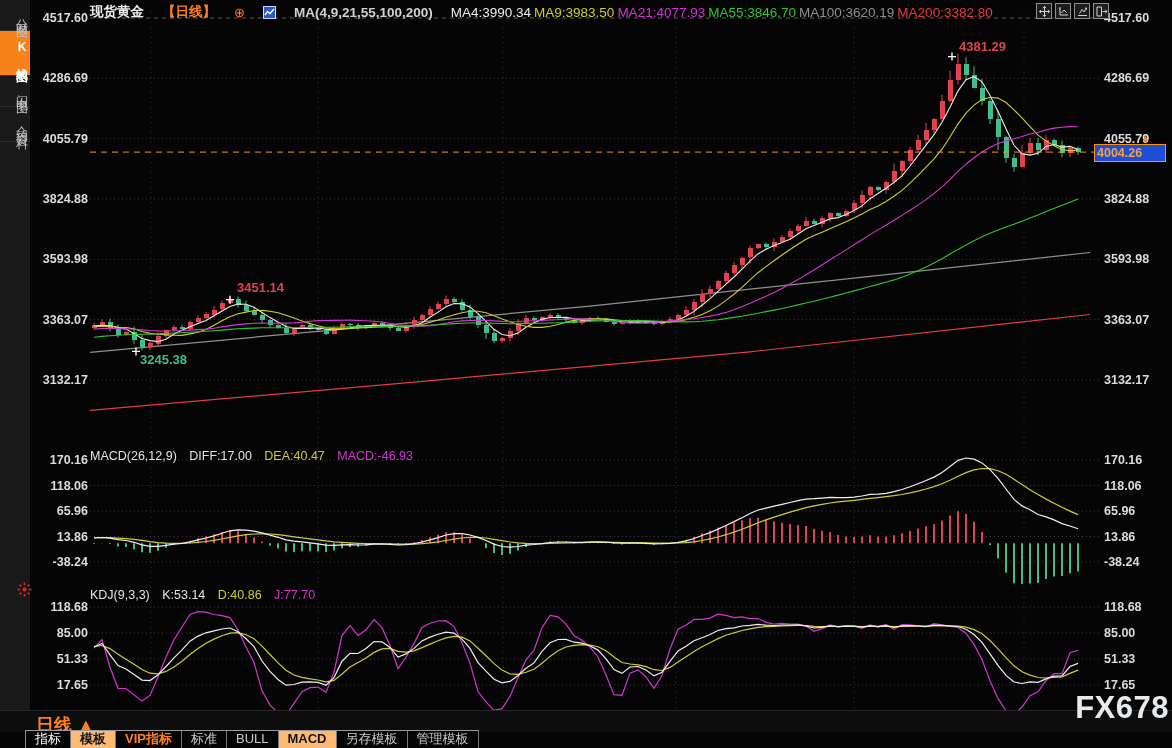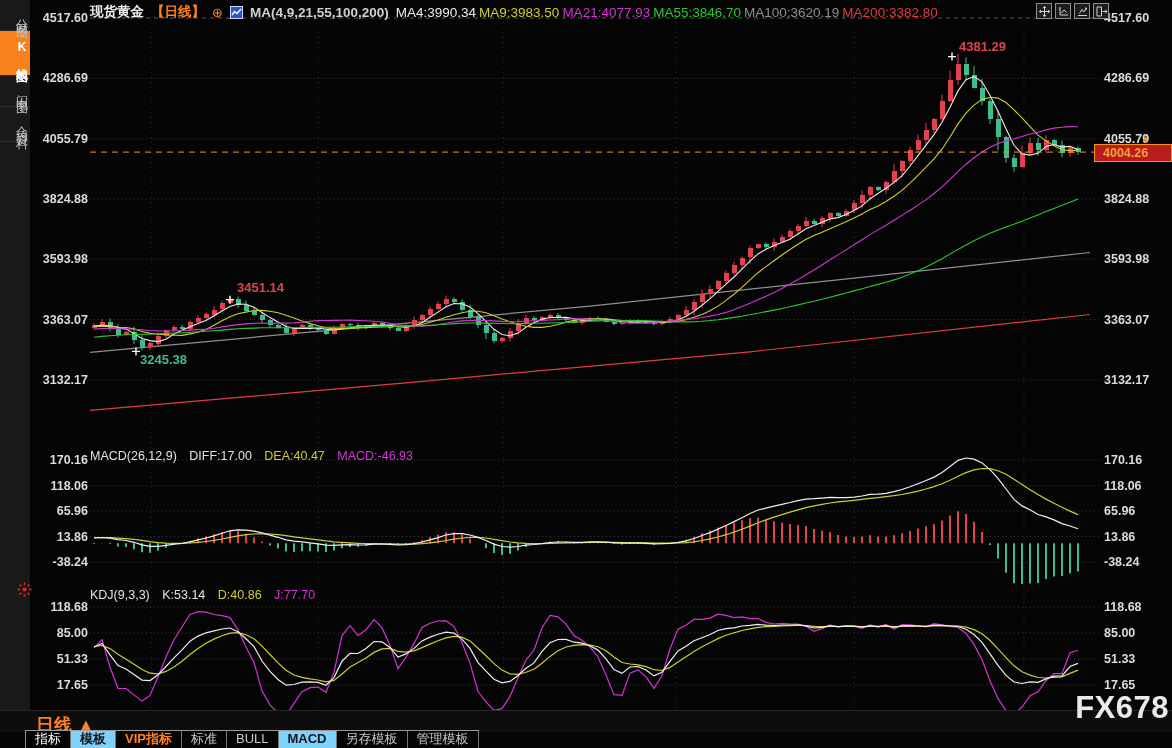--- a/index.html
+++ b/index.html
@@ -5,48 +5,48 @@
   html,body{margin:0;padding:0;background:#000;}
   .stage{position:relative;width:1172px;height:748px;background:#050505;overflow:hidden;
          font-family:"Liberation Sans",sans-serif;-webkit-font-smoothing:antialiased;}
   
   .sidebar{position:absolute;left:0;top:0;width:30px;height:710px;background:#191919;border-right:1px solid #000;z-index:3;}
   .side-item{writing-mode:vertical-rl;text-orientation:upright;letter-spacing:4px;
              width:30px;text-align:center;padding:9px 0;margin:0 auto;font-size:12px;color:#c2c2c2;
              border-bottom:1px solid #2e2e2e;cursor:pointer;}
   .side-item.active{background:#f7821b;color:#fff;font-weight:bold;}
   
-  .hdr{position:absolute;left:90px;top:3px;height:18px;display:flex;align-items:center;gap:7px;z-index:4;font-size:13.5px;white-space:nowrap;}
+  .hdr{position:absolute;left:90px;top:3px;height:18px;display:flex;align-items:center;gap:18px;z-index:4;font-size:13.5px;white-space:nowrap;}
   .sym{color:#ececec;font-weight:700;}
   .per{color:#ff8021;font-weight:700;}
   .plus-ic{color:#ff8021;font-size:13px;line-height:13px;}
   .ma-label{color:#d2d2d2;font-weight:bold;}
   .ma-val{font-weight:400;margin-right:3px;}
   
   .toolbar{position:absolute;left:1036px;top:3px;display:flex;gap:3px;z-index:4;}
   .tb{width:14px;height:14px;background:#1d1d1d;border:1px solid #8f8f8f;display:flex;align-items:center;justify-content:center;cursor:pointer;}
   
   .ind-hdr{position:absolute;z-index:4;font-size:12.5px;white-space:nowrap;}
   .ind-hdr span{margin-right:9px;}
   .w{color:#e3e3e3;} .yw{color:#cdcd33;} .mg{color:#d335d3;}
   
-  .ptag{position:absolute;left:1094px;top:144px;width:68px;height:16px;border:1px solid #f5921e;background:#b91c1c;
-        color:#f8a23a;font-size:12.5px;font-weight:700;line-height:16px;padding-left:8px;z-index:4;}
+  .ptag{position:absolute;left:1094px;top:144px;width:68px;height:16px;border:1px solid #f5921e;background:#1d4ed8;
+        color:#f8a23a;font-size:12.5px;font-weight:700;line-height:16px;padding-left:2px;z-index:4;}
   .pmark{position:absolute;left:1141px;top:133px;color:#f5921e;font-size:9px;z-index:4;}
   
   .alarm{position:absolute;left:16px;top:581px;z-index:4;}
   
   .daterow{position:absolute;left:0;top:710px;width:1172px;height:21px;background:#0d0d0d;border-top:1px solid #262626;z-index:3;}
   .period-sel{position:absolute;left:36px;top:2px;color:#ff8021;font-size:18px;font-weight:700;cursor:pointer;}
   
   .tabs{position:absolute;left:25px;bottom:0;height:17px;display:flex;border-top:1px solid #9a9a9a;border-left:1px solid #f97316;background:#050505;z-index:3;}
   .tab{font-size:13px;line-height:16px;padding:0 9px;color:#c9c9c9;border-right:1px solid #777;cursor:pointer;white-space:nowrap;}
   .tab.white{color:#ffffff;}
   .tab.orange-text{color:#ff7f1f;font-weight:700;}
-  .tab.active{background:#7dd3fc;color:#141414;font-weight:700;}
+  .tab.active{background:#fdba74;color:#141414;font-weight:700;}
   
   .wm{position:absolute;right:3px;top:690px;font-size:31px;font-weight:700;color:#e8ebee;z-index:6;letter-spacing:0.5px;}
   svg#chart{position:absolute;left:0;top:0;z-index:1;}
   svg text.ax{font:600 12.5px "Liberation Sans",sans-serif;fill:#dcdcdc;}
   svg text.mon{font:700 12.5px "Liberation Sans",sans-serif;fill:#e6e6e6;}
   svg text.ann{font:700 13px "Liberation Sans",sans-serif;}
 </style>
 </head>
 <body>
 

